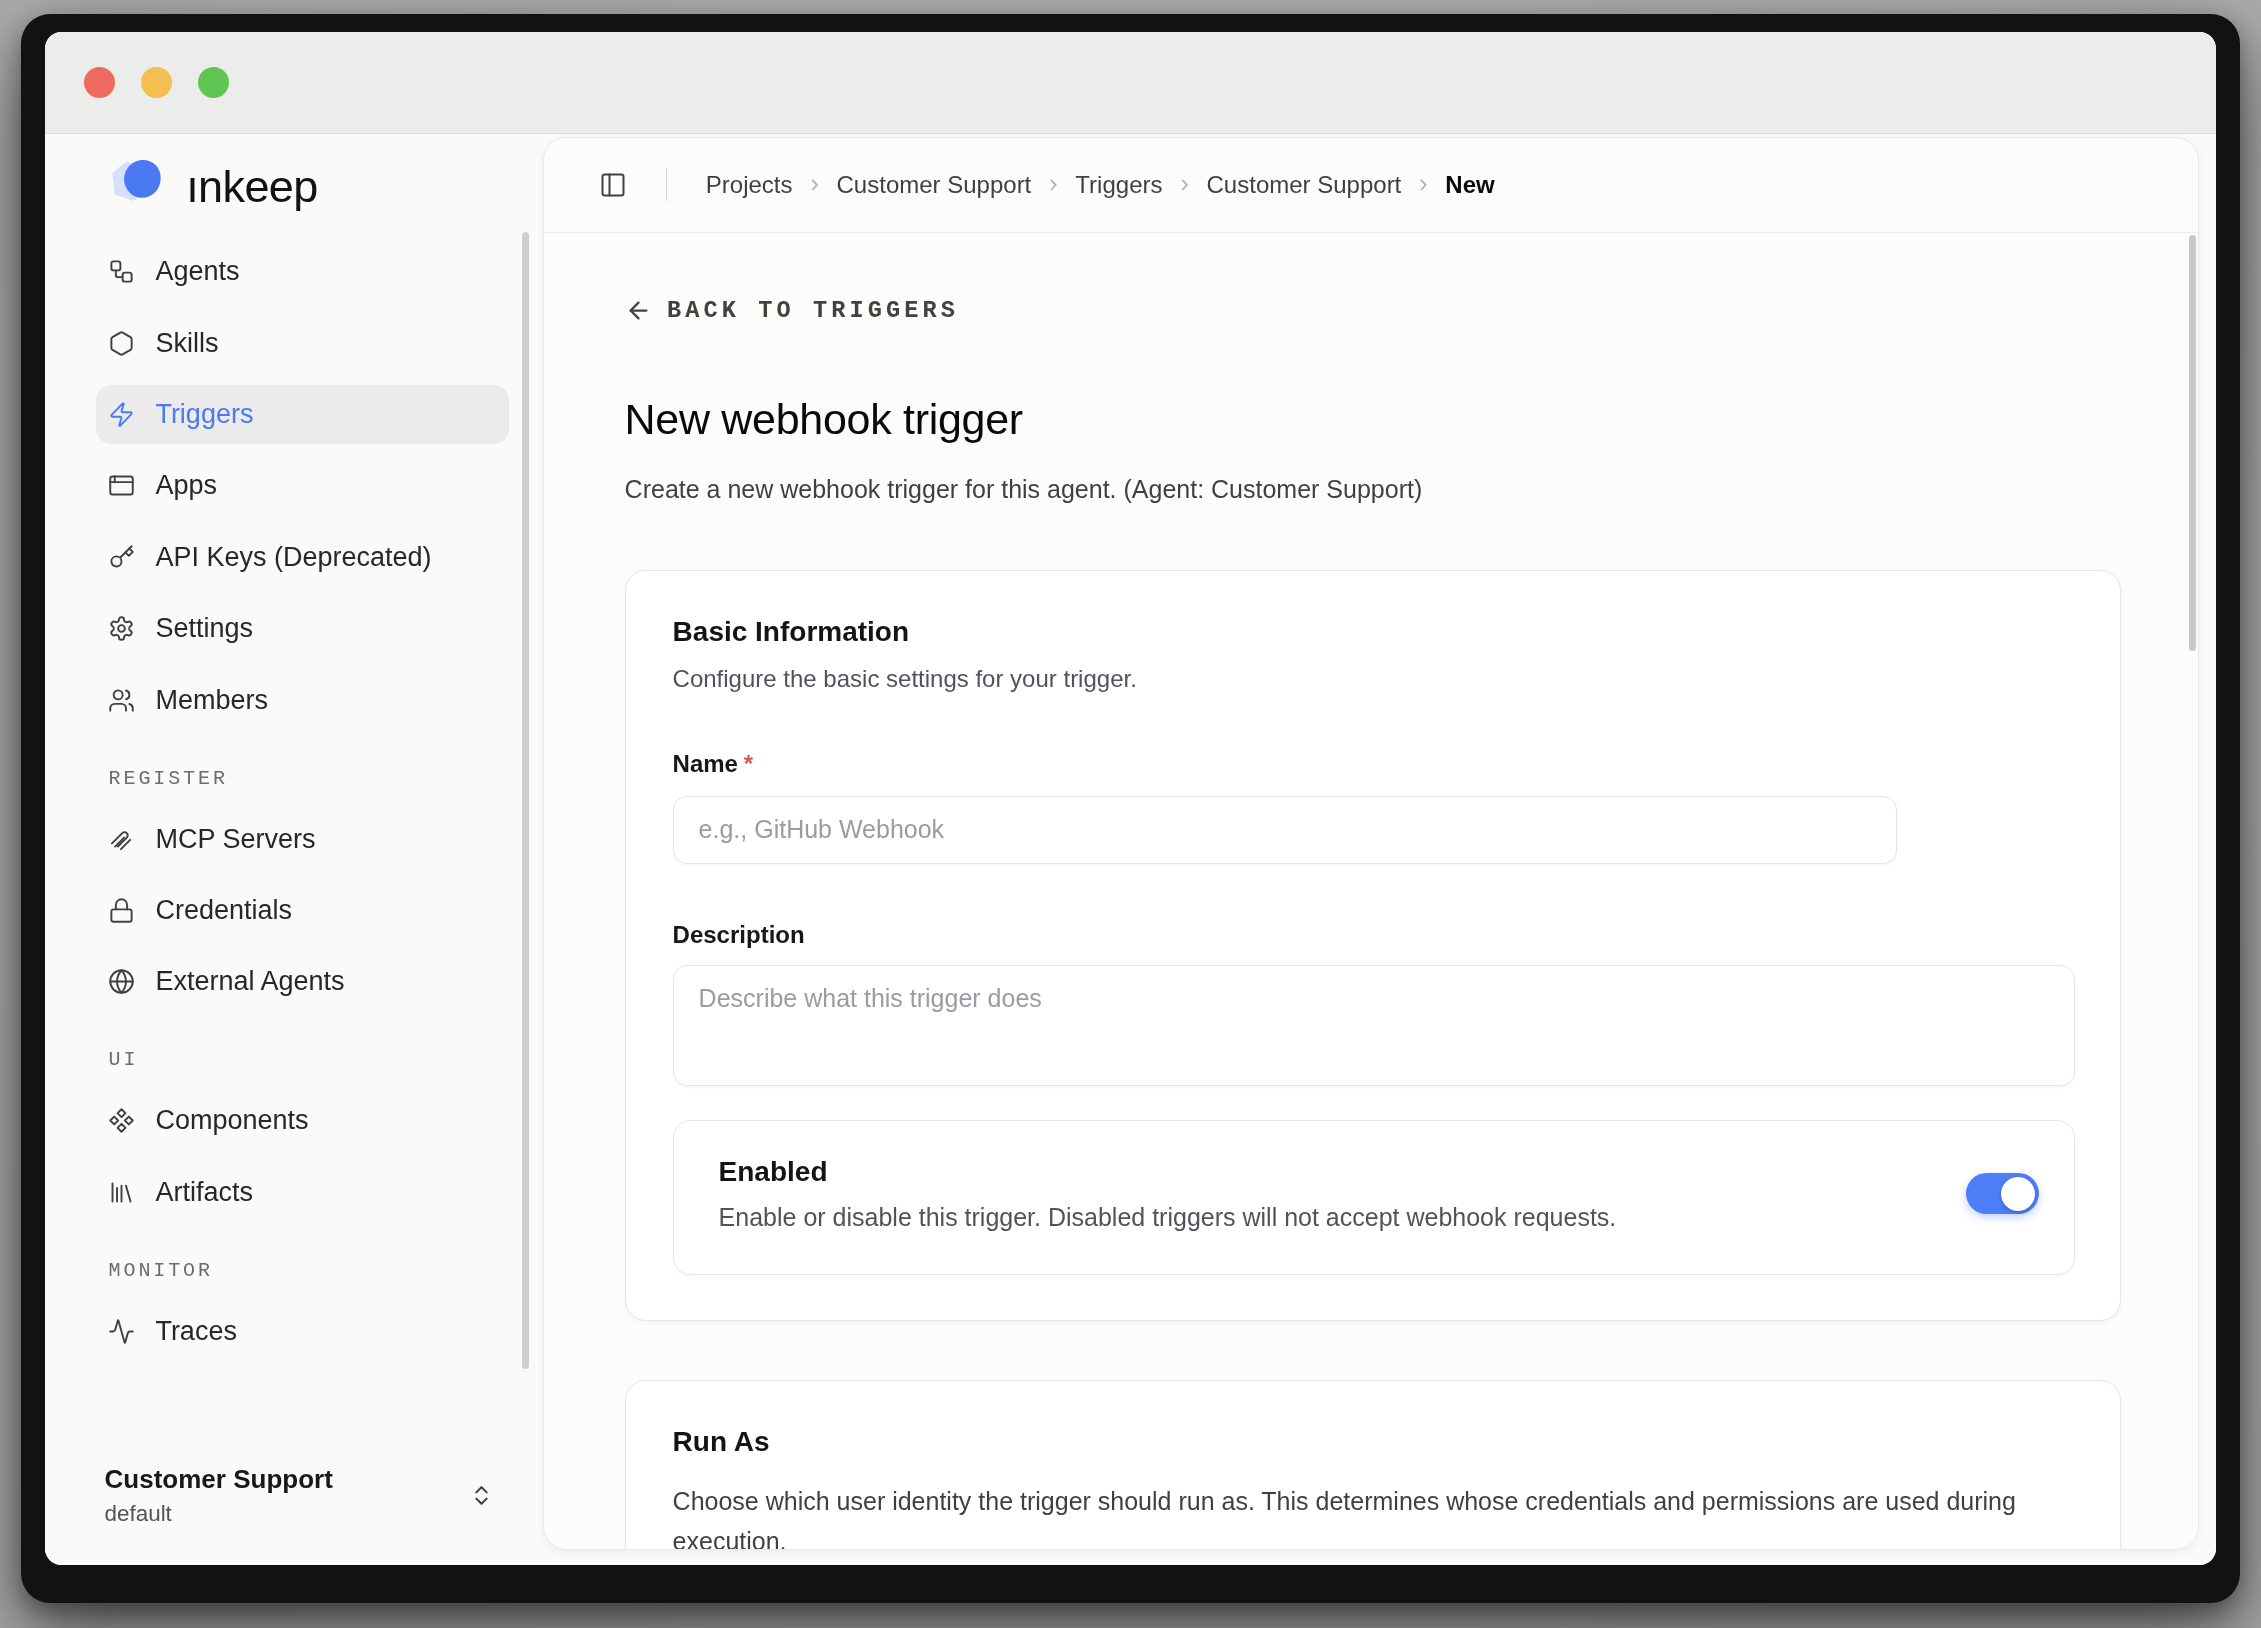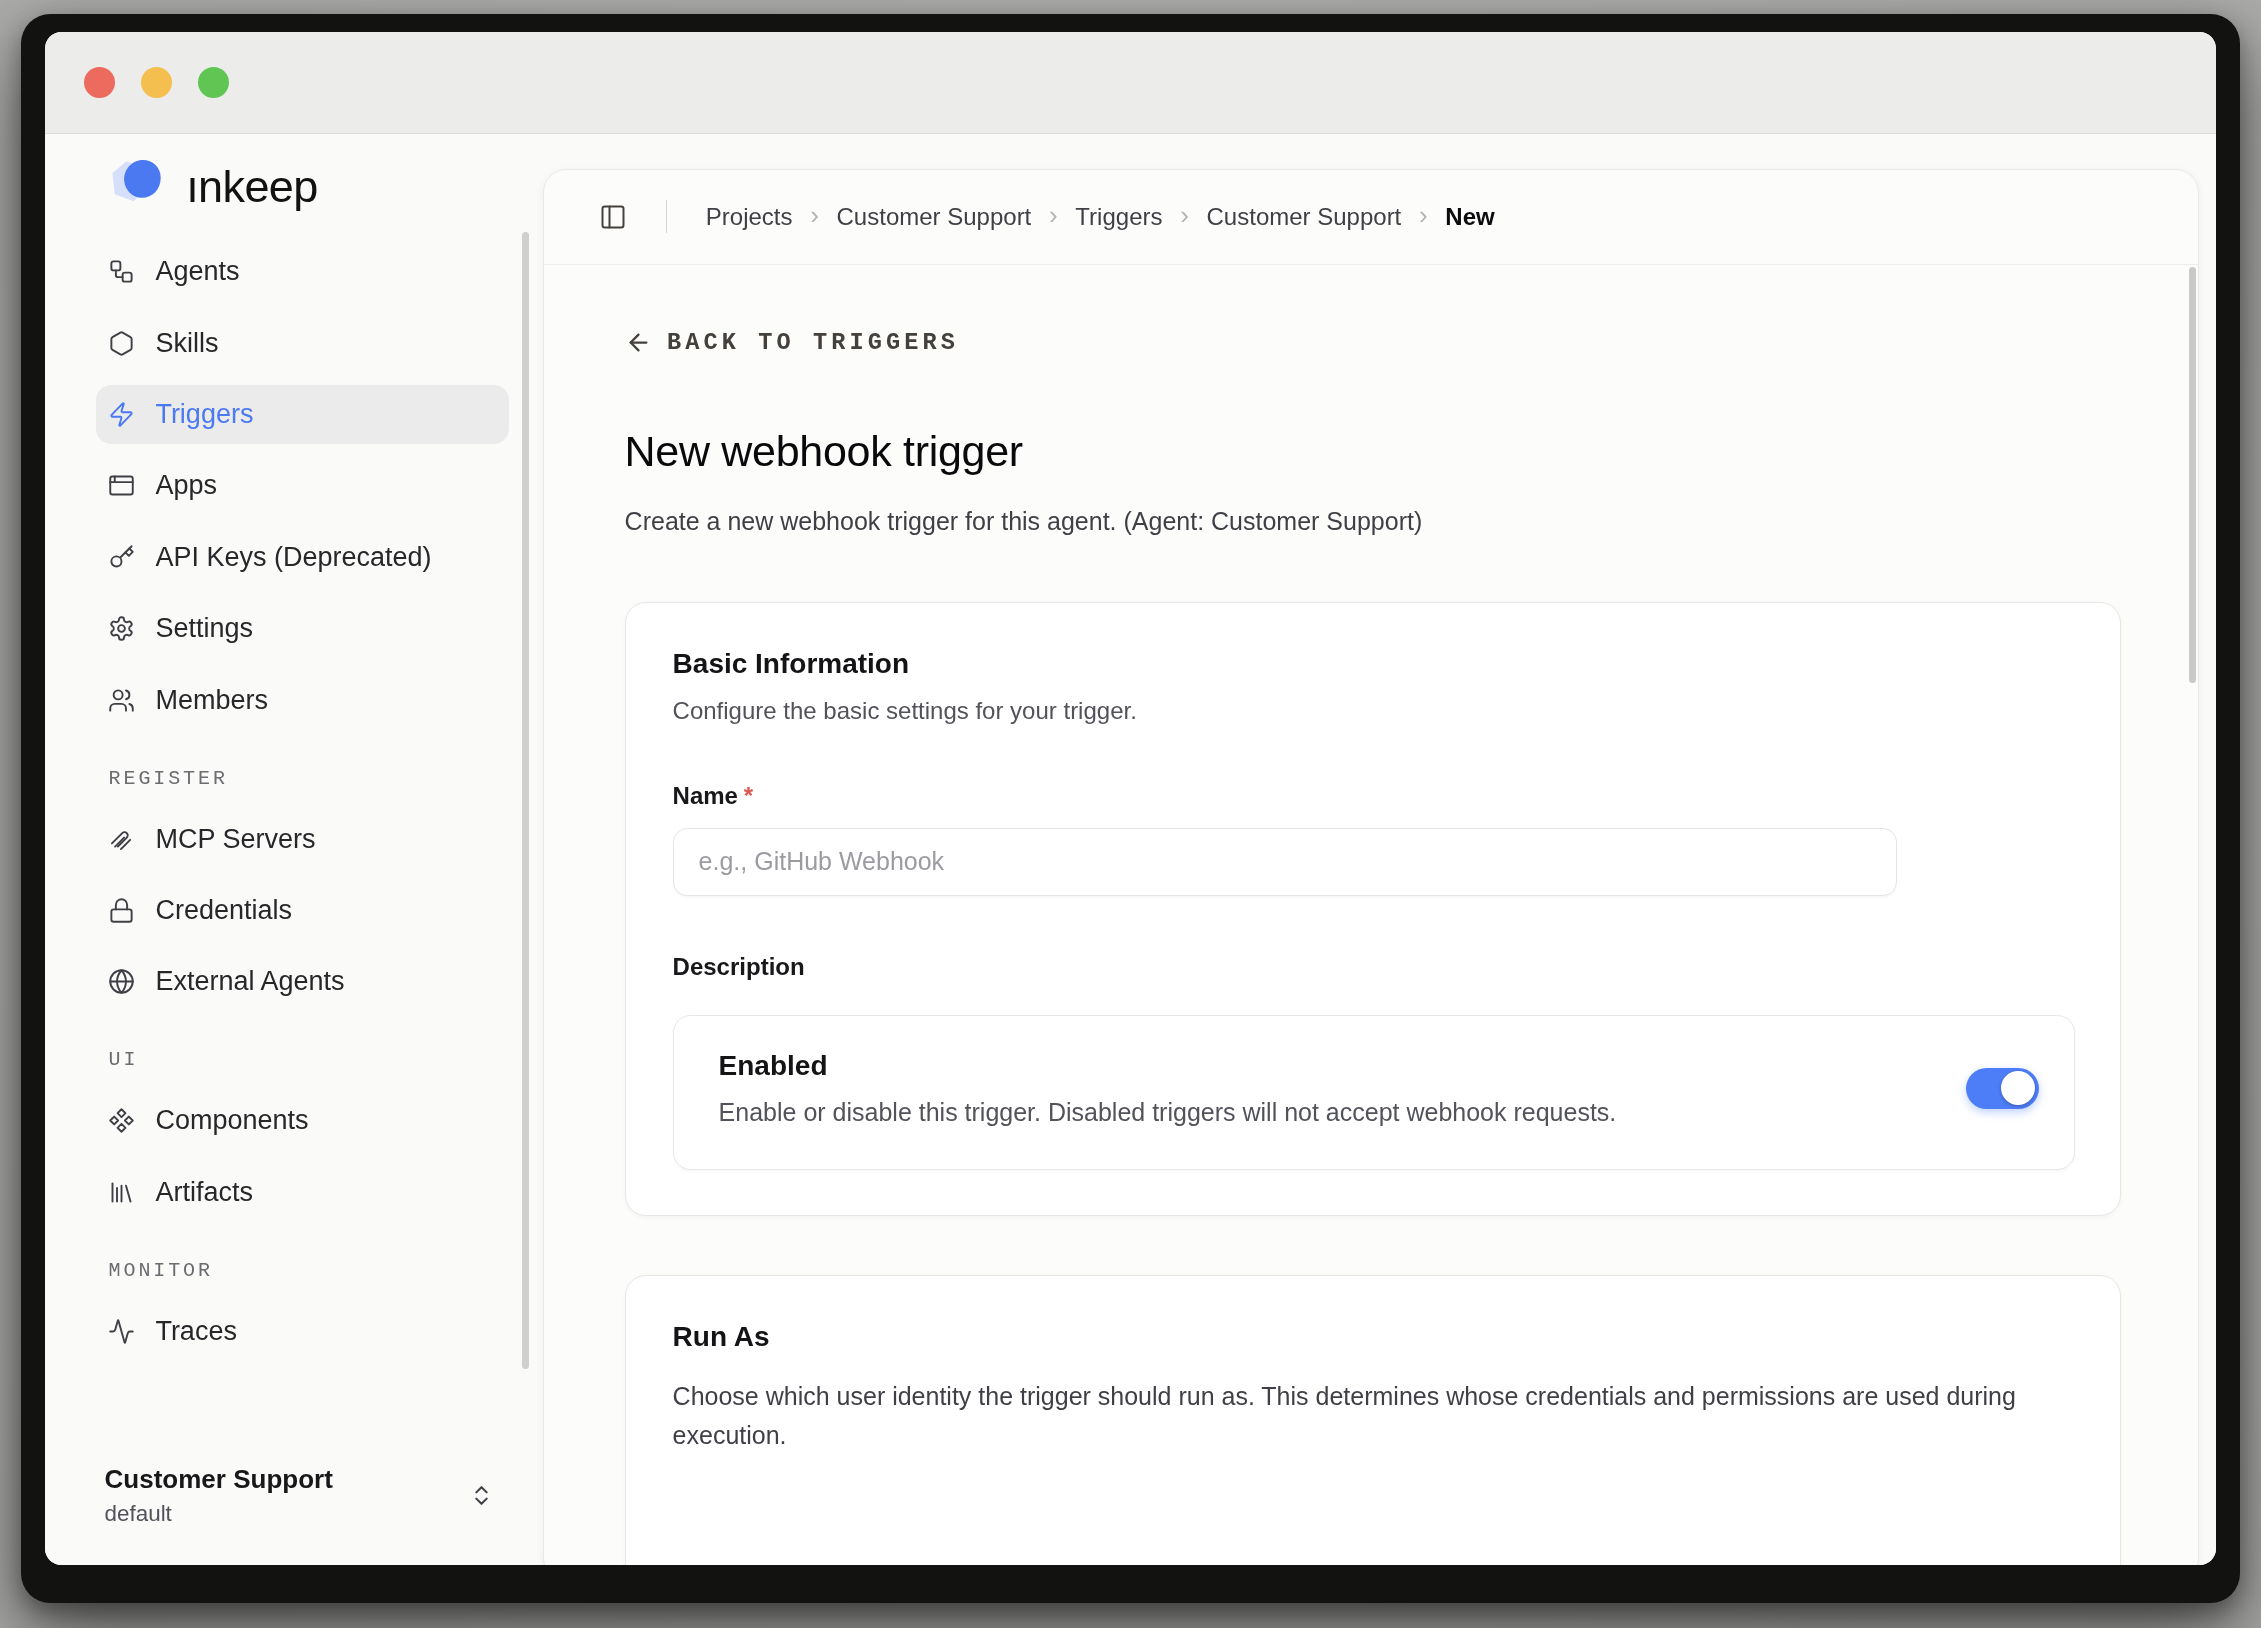--- a/index.html
+++ b/index.html
@@ -61,21 +61,20 @@
     position:absolute; right:14px; top:98px; width:7px; height:1137px;
     background:#cfcfcd; border-radius:3.5px;
   }
 
   
   .main{ flex:1; min-width:0; padding:2.9px 17px 14.7px 0; }
   .panel{
     height:100%; background:#fcfcfb; border:1.2px solid #e8e8e6; border-radius:23.6px;
     overflow:hidden; display:flex; flex-direction:column; position:relative;
     box-shadow:0 2.4px 8.2px rgba(0,0,0,.05);
-    margin-top:32px;
   }
   .panel-header{
     height:95px; flex:0 0 auto; display:flex; align-items:center;
     padding:0 55px; border-bottom:1.2px solid #ececea; color:#3f3f46;
   }
   .ph-icon{ width:28px; height:28px; color:#44403c; flex:0 0 auto; display:flex; align-items:center; }
   .vdiv{ width:1.2px; height:33px; background:#d6d6d4; margin:0 39px; flex:0 0 auto; }
   .crumbs{ display:flex; align-items:center; gap:17.7px; font-size:24px; color:#3f3f46; white-space:nowrap; }
   .crumb-sep{ color:#b4b4b2; font-size:26px; padding-bottom:2.4px; }
   .crumb.current{ color:#0c0c0e; font-weight:700; }
@@ -378,20 +377,21 @@
             <div class="card first">
               <div class="card-title">Basic Information</div>
               <div class="card-desc">Configure the basic settings for your trigger.</div>
 
               <div class="field-label">
                 <span>Name</span><span class="req">*</span>
               </div>
               <input class="text-input" type="text" value="" placeholder="e.g., GitHub Webhook" style="">
 
               <div class="field-label">Description</div>
+              <textarea class="text-area" placeholder="Describe what this trigger does" style=""></textarea>
 
               <div class="enabled-box">
                 <div class="enabled-text">
                   <div class="enabled-title">Enabled</div>
                   <div class="enabled-desc">Enable or disable this trigger. Disabled triggers will not accept webhook requests.</div>
                 </div>
                 <div class="toggle" role="switch" aria-checked="true">
                   <span class="knob"></span>
                 </div>
               </div>

